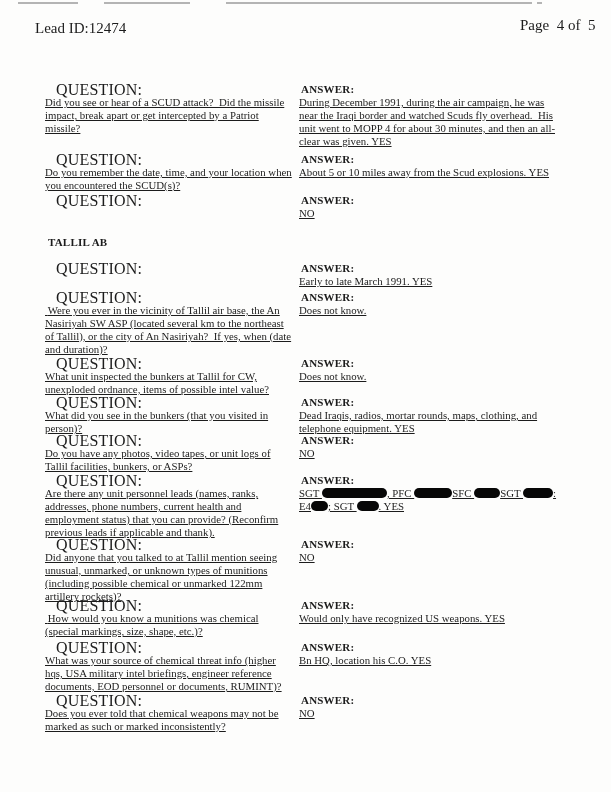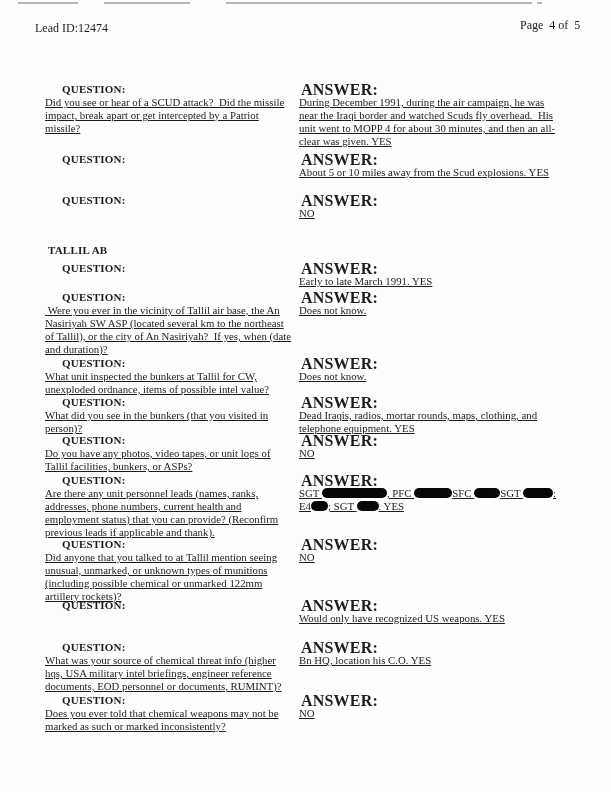--- a/index.html
+++ b/index.html
@@ -8,27 +8,27 @@
     background:var(--paper,#fdfdfc);
     font-family:"Liberation Serif","DejaVu Serif",serif;
     color:var(--ink,#1c1c1c);
     font-size:10.8px;line-height:13px;
   }
   .artifact{position:absolute;height:2px;background:var(--artifact,#b4b4b4);top:2px;}
   .artifact.a1{left:18px;width:60px;}
   .artifact.a2{left:104px;width:86px;}
   .artifact.a3{left:226px;width:306px;}
   .artifact.a4{left:537px;width:5px;}
-  .hdr{position:absolute;font-size:12px;white-space:pre;}
+  .hdr{position:absolute;font-size:15px;white-space:pre;}
   .hdr.lead{left:35px;top:22px;}
   .hdr.pageno{left:520px;top:19px;}
   .qblock{position:absolute;left:45px;width:268px;}
   .ablock{position:absolute;left:299px;width:292px;}
-  .qhdr{display:block;font-weight:bold;font-size:11px;letter-spacing:.2px;margin-left:17px;}
-  .ahdr{display:block;font-weight:bold;font-size:16px;letter-spacing:.2px;margin-left:2px;}
+  .qhdr{display:block;font-weight:normal;font-size:16px;letter-spacing:.2px;margin-left:11px;}
+  .ahdr{display:block;font-weight:bold;font-size:11px;letter-spacing:.2px;margin-left:2px;}
   .qtext,.atext{white-space:pre-wrap;text-decoration:underline;}
   .section-heading{position:absolute;left:48px;font-weight:bold;font-size:11px;letter-spacing:.2px;}
   .redaction{
     display:inline-block;height:10px;background:var(--redact,#070707);
     border-radius:5px;vertical-align:-1px;
   }
   .rline{white-space:nowrap;}
 </style>
 </head>
 <body>
@@ -51,33 +51,35 @@
       </div>
       <div class="ablock" style="top: 83px;">
         <span class="ahdr">ANSWER:</span>
         <div class="atext">During December 1991, during the air campaign, he was
 near the Iraqi border and watched Scuds fly overhead.  His
 unit went to MOPP 4 for about 30 minutes, and then an all-
 clear was given. YES</div>
       </div>
       <div class="qblock" style="top: 153px;">
         <span class="qhdr">QUESTION:</span>
+        <div class="qtext">Do you remember the date, time, and your location when
+you encountered the SCUD(s)?</div>
       </div>
       <div class="ablock" style="top: 153px;">
         <span class="ahdr">ANSWER:</span>
         <div class="atext">About 5 or 10 miles away from the Scud explosions. YES</div>
       </div>
       <div class="qblock" style="top: 194px;">
         <span class="qhdr">QUESTION:</span>
       </div>
       <div class="ablock" style="top: 194px;">
         <span class="ahdr">ANSWER:</span>
         <div class="atext">NO</div>
       </div>
-      <div class="section-heading" style="top: 244px;">TALLIL AB</div>
+      <div class="section-heading" style="top: 236px;">TALLIL AB</div>
       <div class="qblock" style="top: 262px;">
         <span class="qhdr">QUESTION:</span>
       </div>
       <div class="ablock" style="top: 262px;">
         <span class="ahdr">ANSWER:</span>
         <div class="atext">Early to late March 1991. YES</div>
       </div>
       <div class="qblock" style="top: 291px;">
         <span class="qhdr">QUESTION:</span>
         <div class="qtext"> Were you ever in the vicinity of Tallil air base, the An
@@ -134,20 +136,22 @@
 unusual, unmarked, or unknown types of munitions
 (including possible chemical or unmarked 122mm
 artillery rockets)?</div>
       </div>
       <div class="ablock" style="top: 538px;">
         <span class="ahdr">ANSWER:</span>
         <div class="atext">NO</div>
       </div>
       <div class="qblock" style="top: 599px;">
         <span class="qhdr">QUESTION:</span>
+        <div class="qtext"> How would you know a munitions was chemical
+(special markings, size, shape, etc.)?</div>
       </div>
       <div class="ablock" style="top: 599px;">
         <span class="ahdr">ANSWER:</span>
         <div class="atext">Would only have recognized US weapons. YES</div>
       </div>
       <div class="qblock" style="top: 641px;">
         <span class="qhdr">QUESTION:</span>
         <div class="qtext">What was your source of chemical threat info (higher
 hqs, USA military intel briefings, engineer reference
 documents, EOD personnel or documents, RUMINT)?</div>

